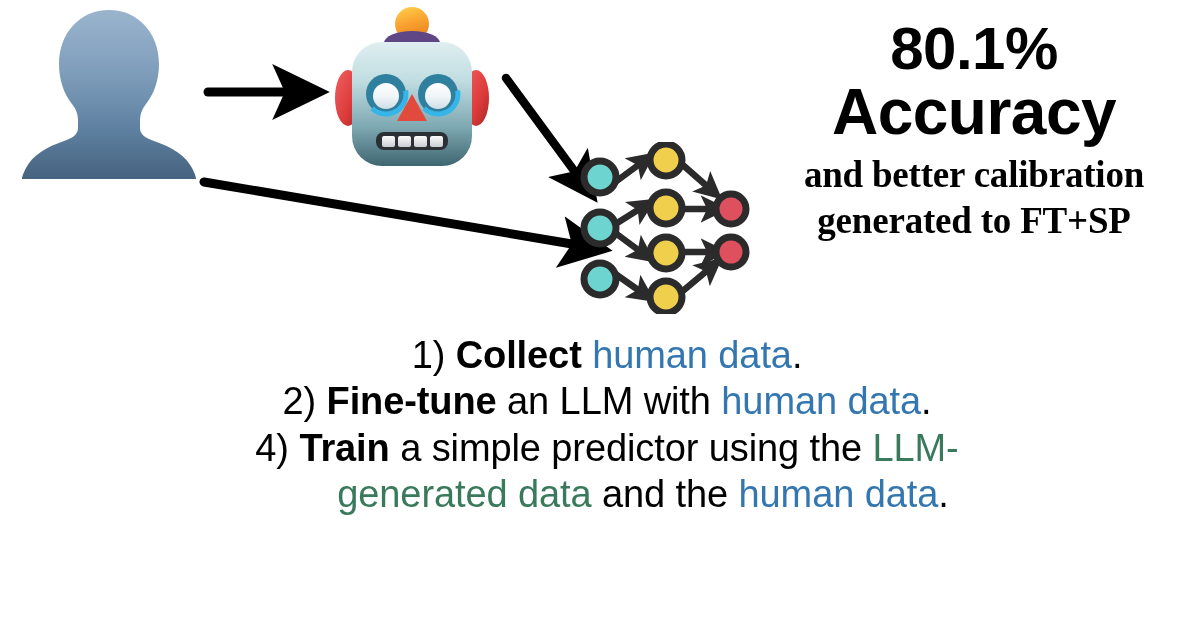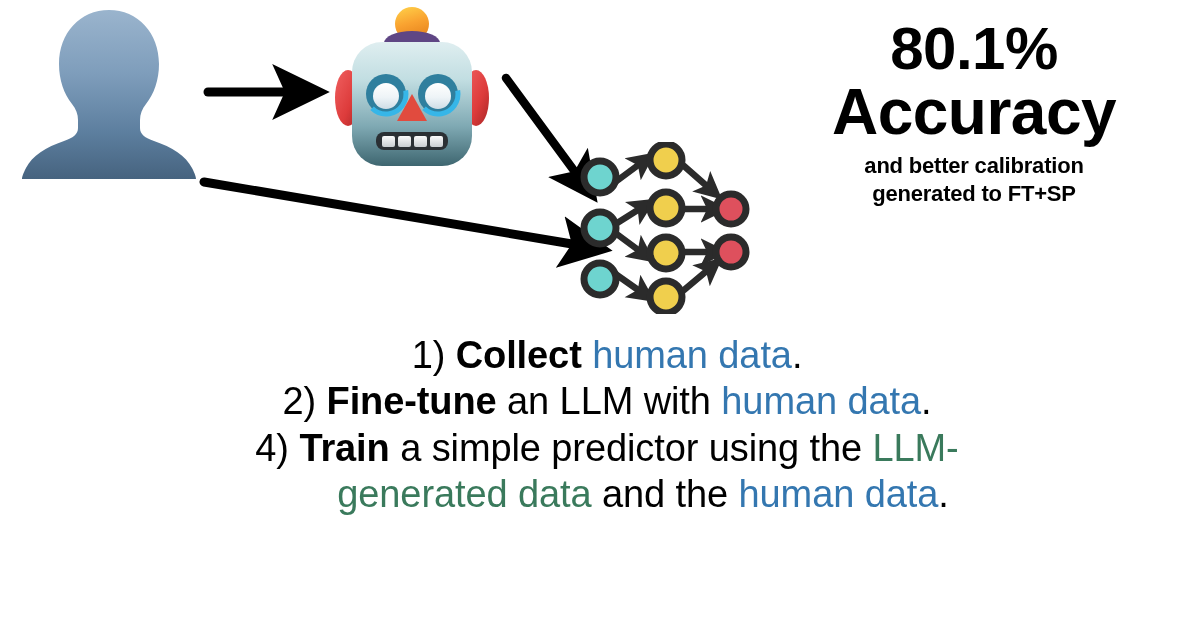--- a/index.html
+++ b/index.html
@@ -27,22 +27,22 @@
   }
   .hl-pct{
     font-size:60px;font-weight:bold;line-height:1.02;
     letter-spacing:-0.5px;
   }
   .hl-acc{
     font-size:64px;font-weight:bold;line-height:1.05;
     letter-spacing:-0.5px;
   }
   .hl-sub{
-    font-size:22px;font-weight:bold;line-height:1.24;
-    margin-top:6px;letter-spacing:-0.2px;
+    font-size:37px;font-weight:bold;line-height:1.24;
+    margin-top:6px;letter-spacing:-0.2px;font-family:Liberation Serif, serif;
   }
 
   
   .steps{
     position:absolute;left:16px;top:332px;width:1182px;
     text-align:center;
   }
   .step-line{
     font-size:38px;line-height:1.22;
     white-space:nowrap;

